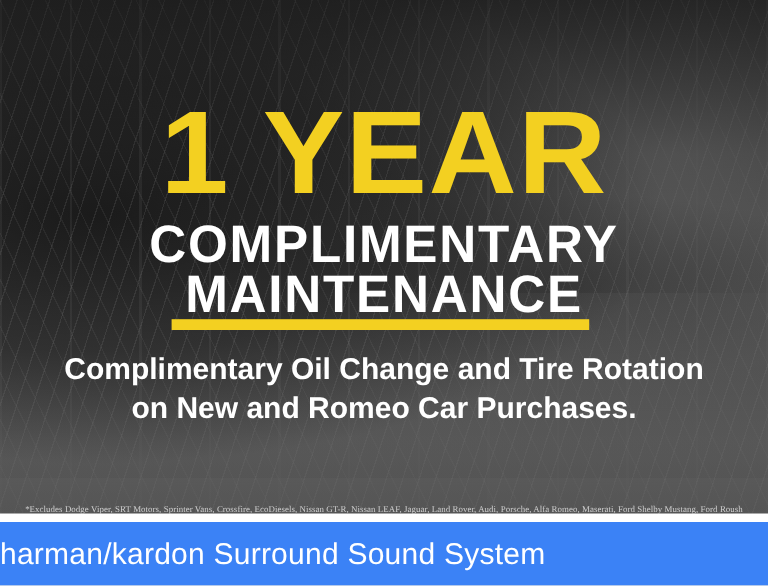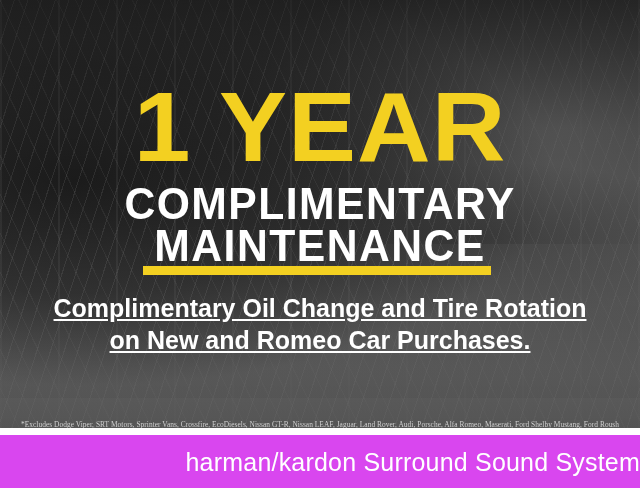--- a/index.html
+++ b/index.html
@@ -125,21 +125,20 @@
   .tagline {
     position: absolute;
     left: 20px;
     right: 20px;
     top: 292px;
     color: #ffffff;
     font-family: "Liberation Sans", sans-serif;
     font-weight: bold;
     font-size: 25px;
     line-height: 32px;
-    text-decoration: underline;
   }
   .tagline .line2 { display: block; }
 
   .disclaimer {
     position: absolute;
     left: 14px;
     right: 14px;
     top: 375px;
     color: #cfcfcf;
     font-family: Liberation Serif, serif;
@@ -161,24 +160,24 @@
     background: #ffffff;
   }
 
   
   .footer-banner {
     position: absolute;
     left: 0;
     top: 435px;
     width: 640px;
     height: 53px;
-    background: #d946ef;
+    background: #3b82f6;
     display: flex;
     align-items: center;
-    justify-content: flex-end;
+    justify-content: flex-start;
   }
   .footer-banner .label {
     color: #ffffff;
     font-family: "Liberation Sans", sans-serif;
     font-weight: normal;
     font-size: 25px;
     line-height: 30px;
     letter-spacing: 0.2px;
     white-space: nowrap;
   }

